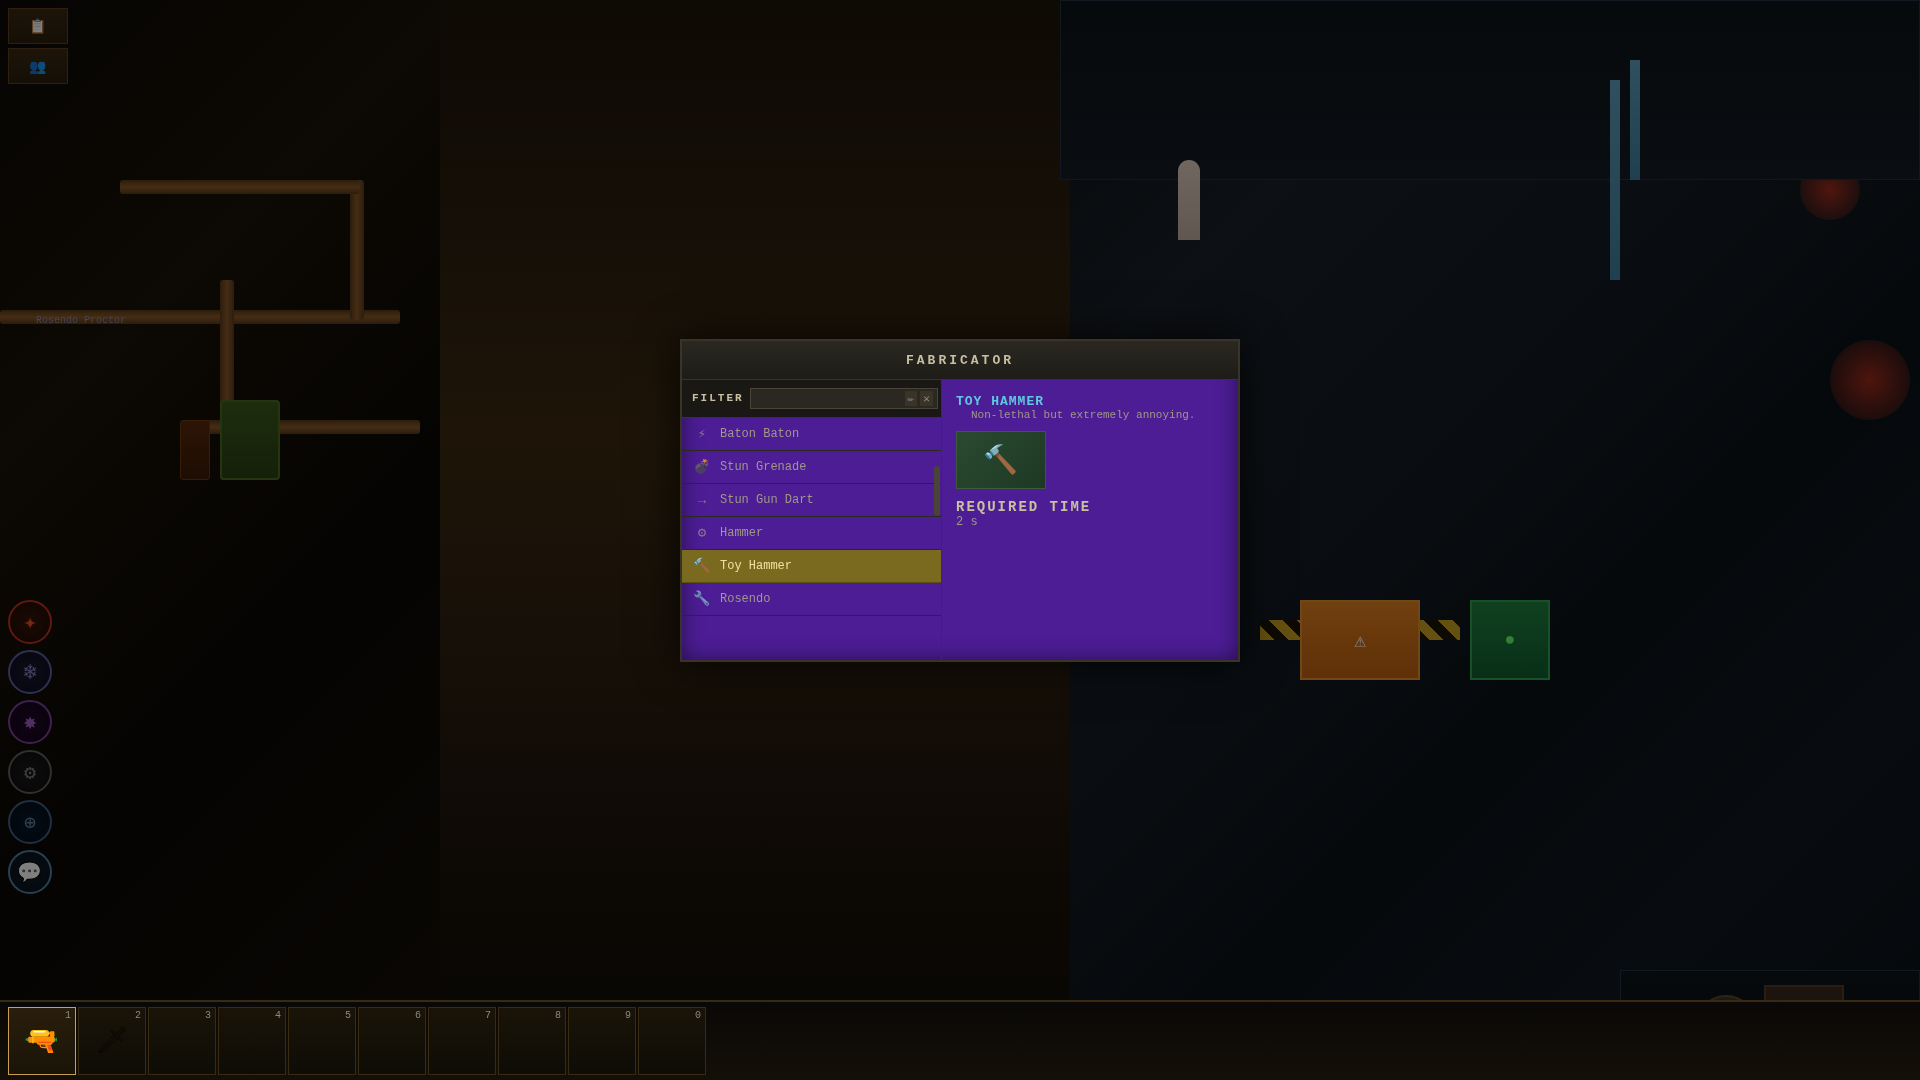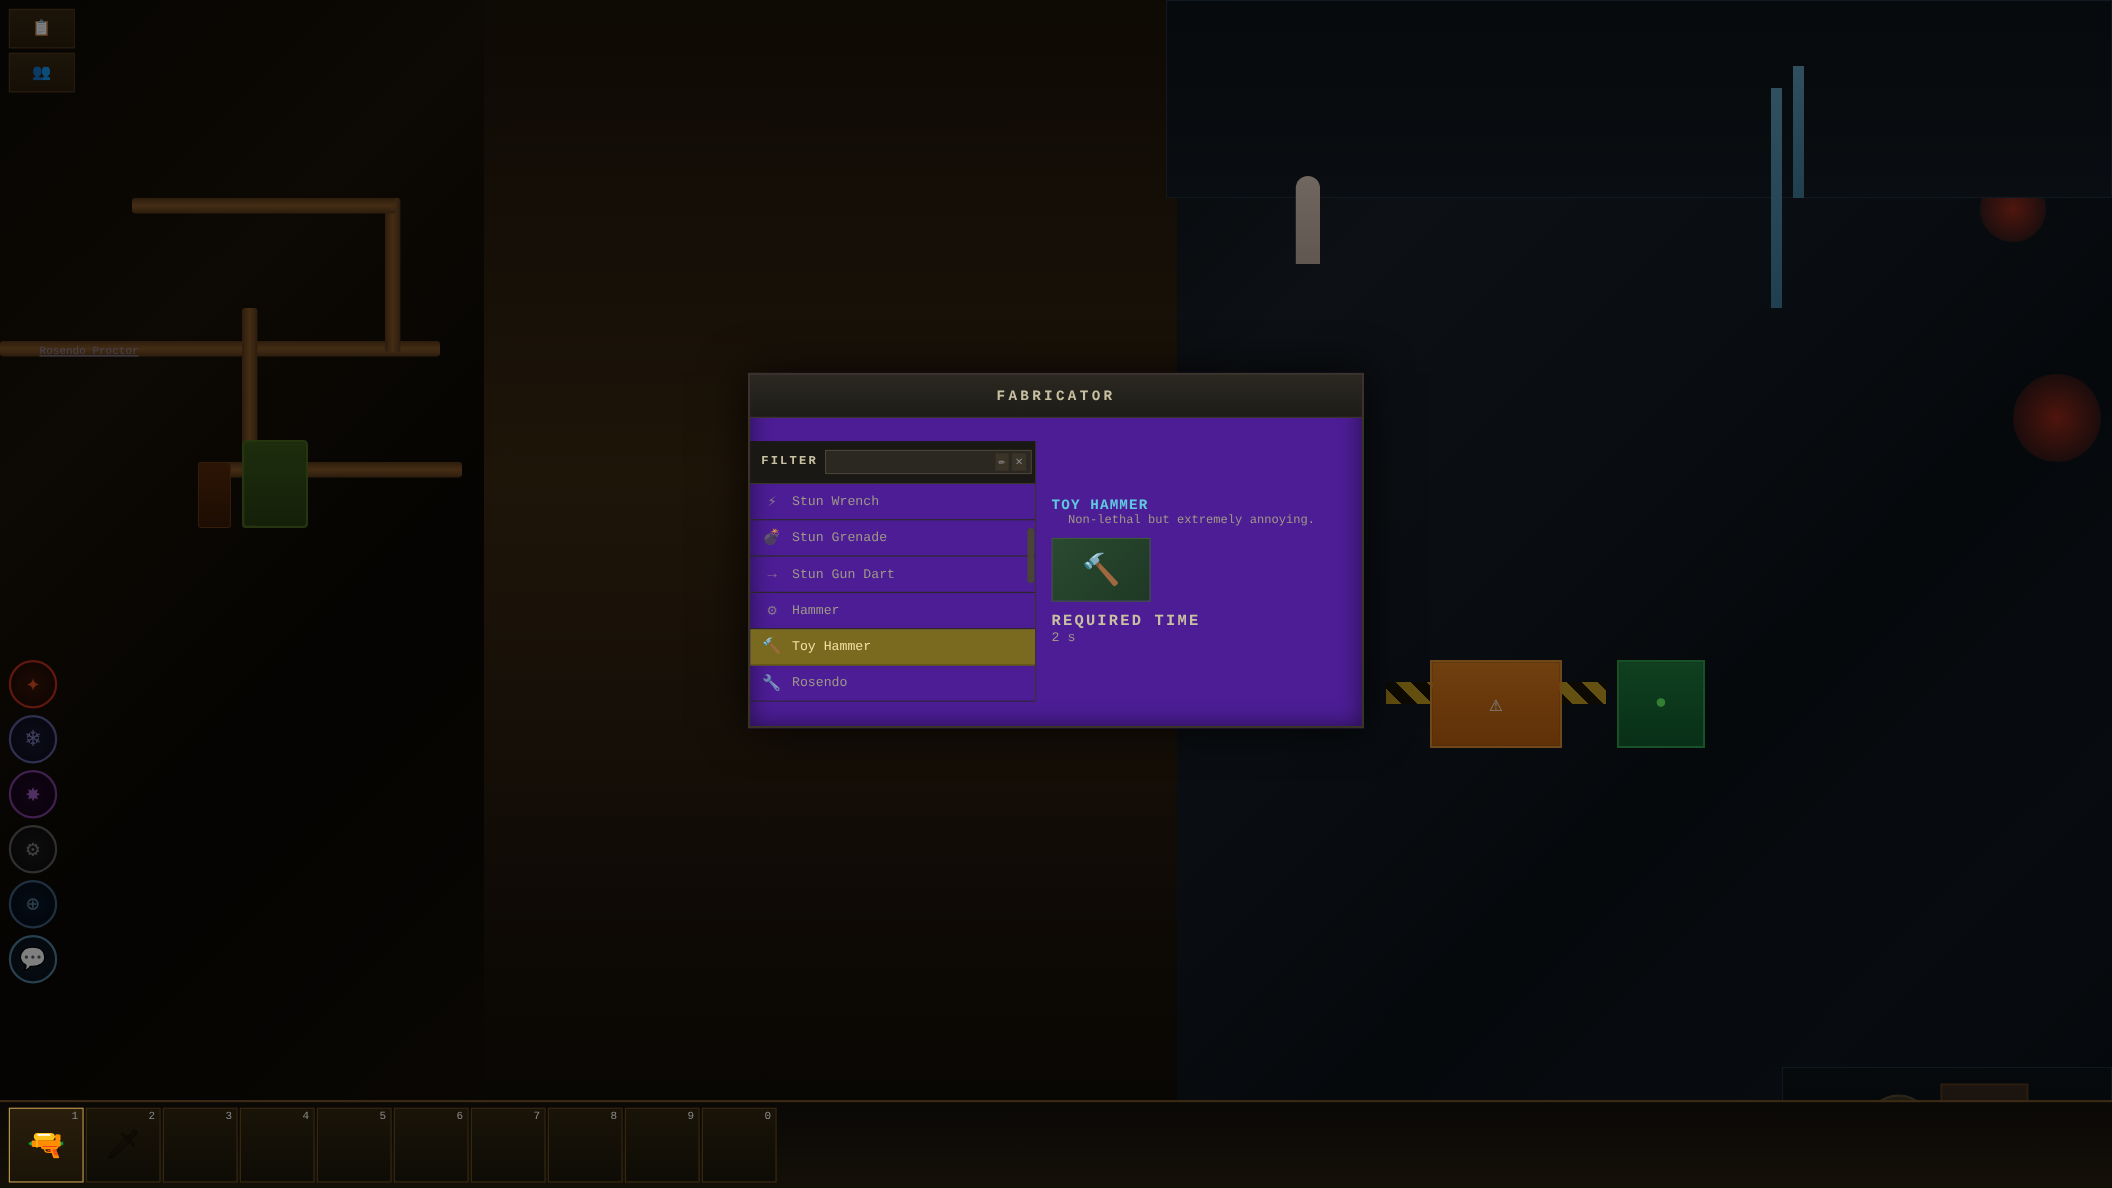--- a/index.html
+++ b/index.html
@@ -149,21 +149,20 @@
     }
     .modal-title {
       color: #c8c0a0;
       font-size: 13px;
       letter-spacing: 3px;
       font-weight: bold;
     }
     .modal-body {
       display: flex;
       height: 280px;
-      align-items: center;
     }
 
     
     .list-panel {
       width: 260px;
       border-right: 1px solid #3a3428;
       display: flex;
       flex-direction: column;
     }
     .filter-row {
@@ -339,21 +338,20 @@
         #1a1408 10px, #1a1408 20px
       );
     }
 
     
     .npc-label {
       position: absolute;
       color: #8888aa;
       font-size: 10px;
       font-family: 'Courier New', monospace;
-      text-decoration: underline;
     }
 
     
     .red-light {
       position: absolute;
       border-radius: 50%;
       background: radial-gradient(circle, #ff3a1a, transparent);
       opacity: 0.6;
     }
 
@@ -443,21 +441,21 @@
               <div class="filter-icons">
                 <span class="filter-icon-btn">✏</span>
                 <span class="filter-icon-btn">✕</span>
               </div>
             </div>
           </div>
 
           <div class="item-list">
             <div class="list-item">
               <span class="list-item-icon">⚡</span>
-              <span>Stun Wrench</span>
+              <span>Baton Baton</span>
             </div>
             <div class="list-item">
               <span class="list-item-icon">💣</span>
               <span>Stun Grenade</span>
             </div>
             <div class="list-item">
               <span class="list-item-icon">→</span>
               <span>Stun Gun Dart</span>
             </div>
             <div class="list-item">

